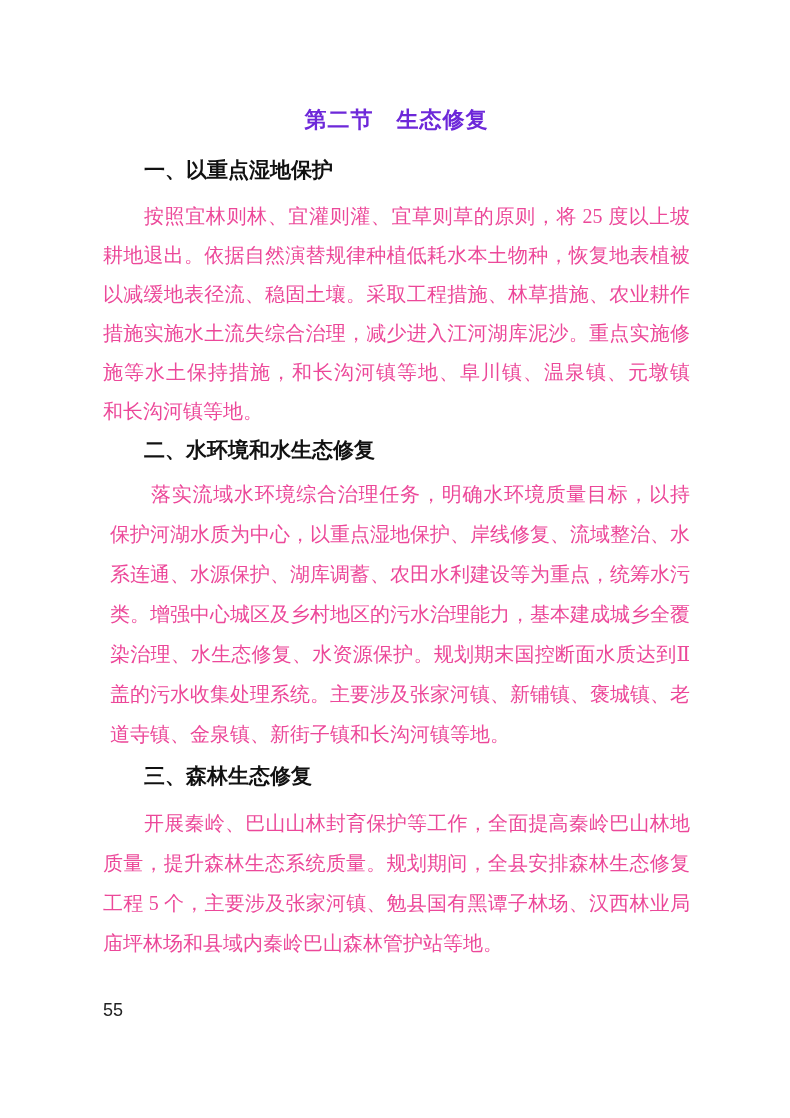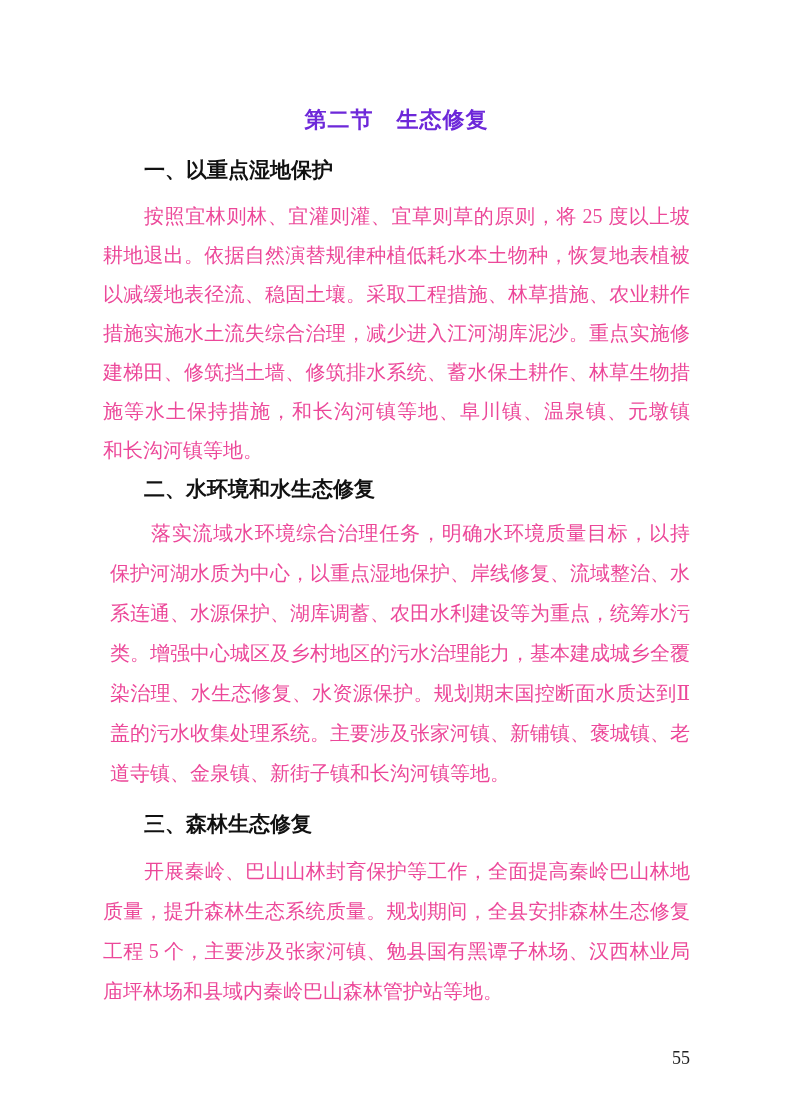--- a/index.html
+++ b/index.html
@@ -31,21 +31,21 @@
     height: 38px;
     line-height: 38px;
     padding-left: 41px;
     font-size: 21px;
     font-weight: bold;
     font-family: "Liberation Sans", "DejaVu Sans", sans-serif;
     color: #111111;
   }
   .sec-heading.h1 { margin-top: 11px; }
   .sec-heading.h2 { margin-top: 0px; }
-  .sec-heading.h3 { margin-top: 12px; }
+  .sec-heading.h3 { margin-top: 3px; }
   .para {
     font-family: "Liberation Serif", "DejaVu Serif", serif;
   }
   .para .line {
     font-size: 20px;
     height: 39px;
     line-height: 39px;
     text-align: justify;
     text-align-last: justify;
     text-justify: inter-character;
@@ -61,40 +61,39 @@
   .para.p3 { margin-top: 8px; }
   .line.first { text-indent: 41px; }
   .line.last {
     text-align: center;
     text-align-last: left;
   }
   .page-number {
     margin-top: 36px;
     height: 22px;
     line-height: 22px;
-    text-align: right;
+    text-align: left;
     font-size: 18px;
-    font-family: Liberation Serif, serif;
+    font-family: Liberation Sans, sans-serif;
     color: #222222;
   }
 </style>
 </head>
 <body>
 
 <div class="page">
 
   <h1 class="doc-title">第二节　生态修复</h1>
 
   <h2 class="sec-heading h1">一、以重点湿地保护</h2>
   <div class="para p1">
     <div class="line first">按照宜林则林、宜灌则灌、宜草则草的原则，将 25 度以上坡</div>
     <div class="line">耕地退出。依据自然演替规律种植低耗水本土物种，恢复地表植被</div>
     <div class="line">以减缓地表径流、稳固土壤。采取工程措施、林草措施、农业耕作</div>
     <div class="line">措施实施水土流失综合治理，减少进入江河湖库泥沙。重点实施修</div>
-    <div class="line">建梯田、修筑挡土墙、修筑排水系统、蓄水保土耕作、林草生物措</div>
     <div class="line">施等水土保持措施，和长沟河镇等地、阜川镇、温泉镇、元墩镇</div>
     <div class="line last">和长沟河镇等地。</div>
   </div>
 
   <h2 class="sec-heading h2">二、水环境和水生态修复</h2>
   <div class="para p2">
     <div class="line first">落实流域水环境综合治理任务，明确水环境质量目标，以持续</div>
     <div class="line">保护河湖水质为中心，以重点湿地保护、岸线修复、流域整治、水</div>
     <div class="line">系连通、水源保护、湖库调蓄、农田水利建设等为重点，统筹水污</div>
     <div class="line">类。增强中心城区及乡村地区的污水治理能力，基本建成城乡全覆</div>

